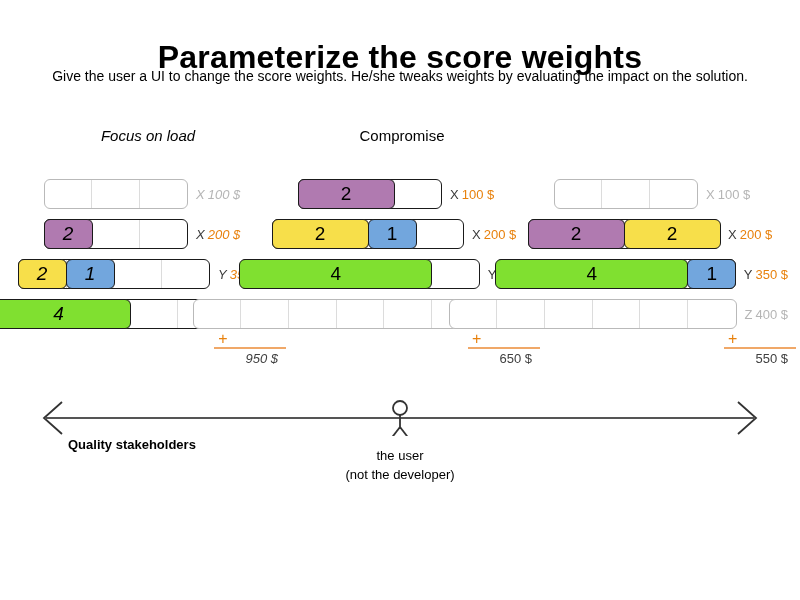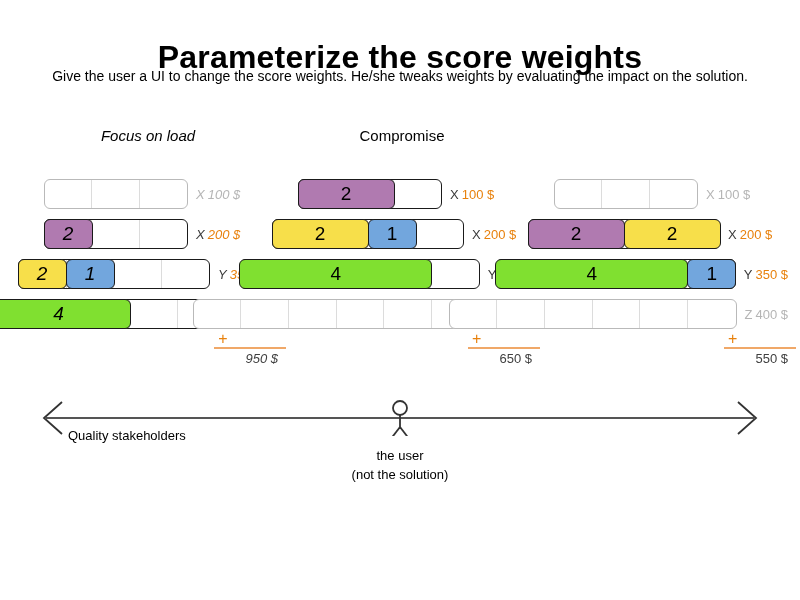--- a/index.html
+++ b/index.html
@@ -181,21 +181,21 @@
     width: 800px;
     height: 110px;
   }
   #spectrum svg { display: block; }
   .axis-label {
     position: absolute;
     font-size: 13px;
     color: #000000;
     white-space: nowrap;
   }
-  #label-left  { left: 68px;  top: 32px; }
+  #label-left  { left: 68px;  top: 41px; font-weight: bold; }
   #label-right { left: 580px; top: 30px; }
   #user-caption {
     position: absolute;
     left: 300px;
     top: 50px;
     width: 200px;
     text-align: center;
     font-size: 13px;
     line-height: 19px;
     color: #000000;
@@ -416,15 +416,15 @@
     <g>
       <circle cx="400" cy="12" r="7" fill="#ffffff" stroke="#333333" stroke-width="1.8"></circle>
       <line x1="400" y1="19" x2="400" y2="33" stroke="#333333" stroke-width="1.8"></line>
       <line x1="400" y1="31" x2="390" y2="44" stroke="#333333" stroke-width="1.8"></line>
       <line x1="400" y1="31" x2="410" y2="44" stroke="#333333" stroke-width="1.8"></line>
     </g>
   </svg>
   <div class="axis-label" id="label-left">Quality stakeholders</div>
   <div id="user-caption">
     <div>the user</div>
-    <div>(not the solution)</div>
+    <div>(not the developer)</div>
   </div>
 </div>
 
 </body></html>

